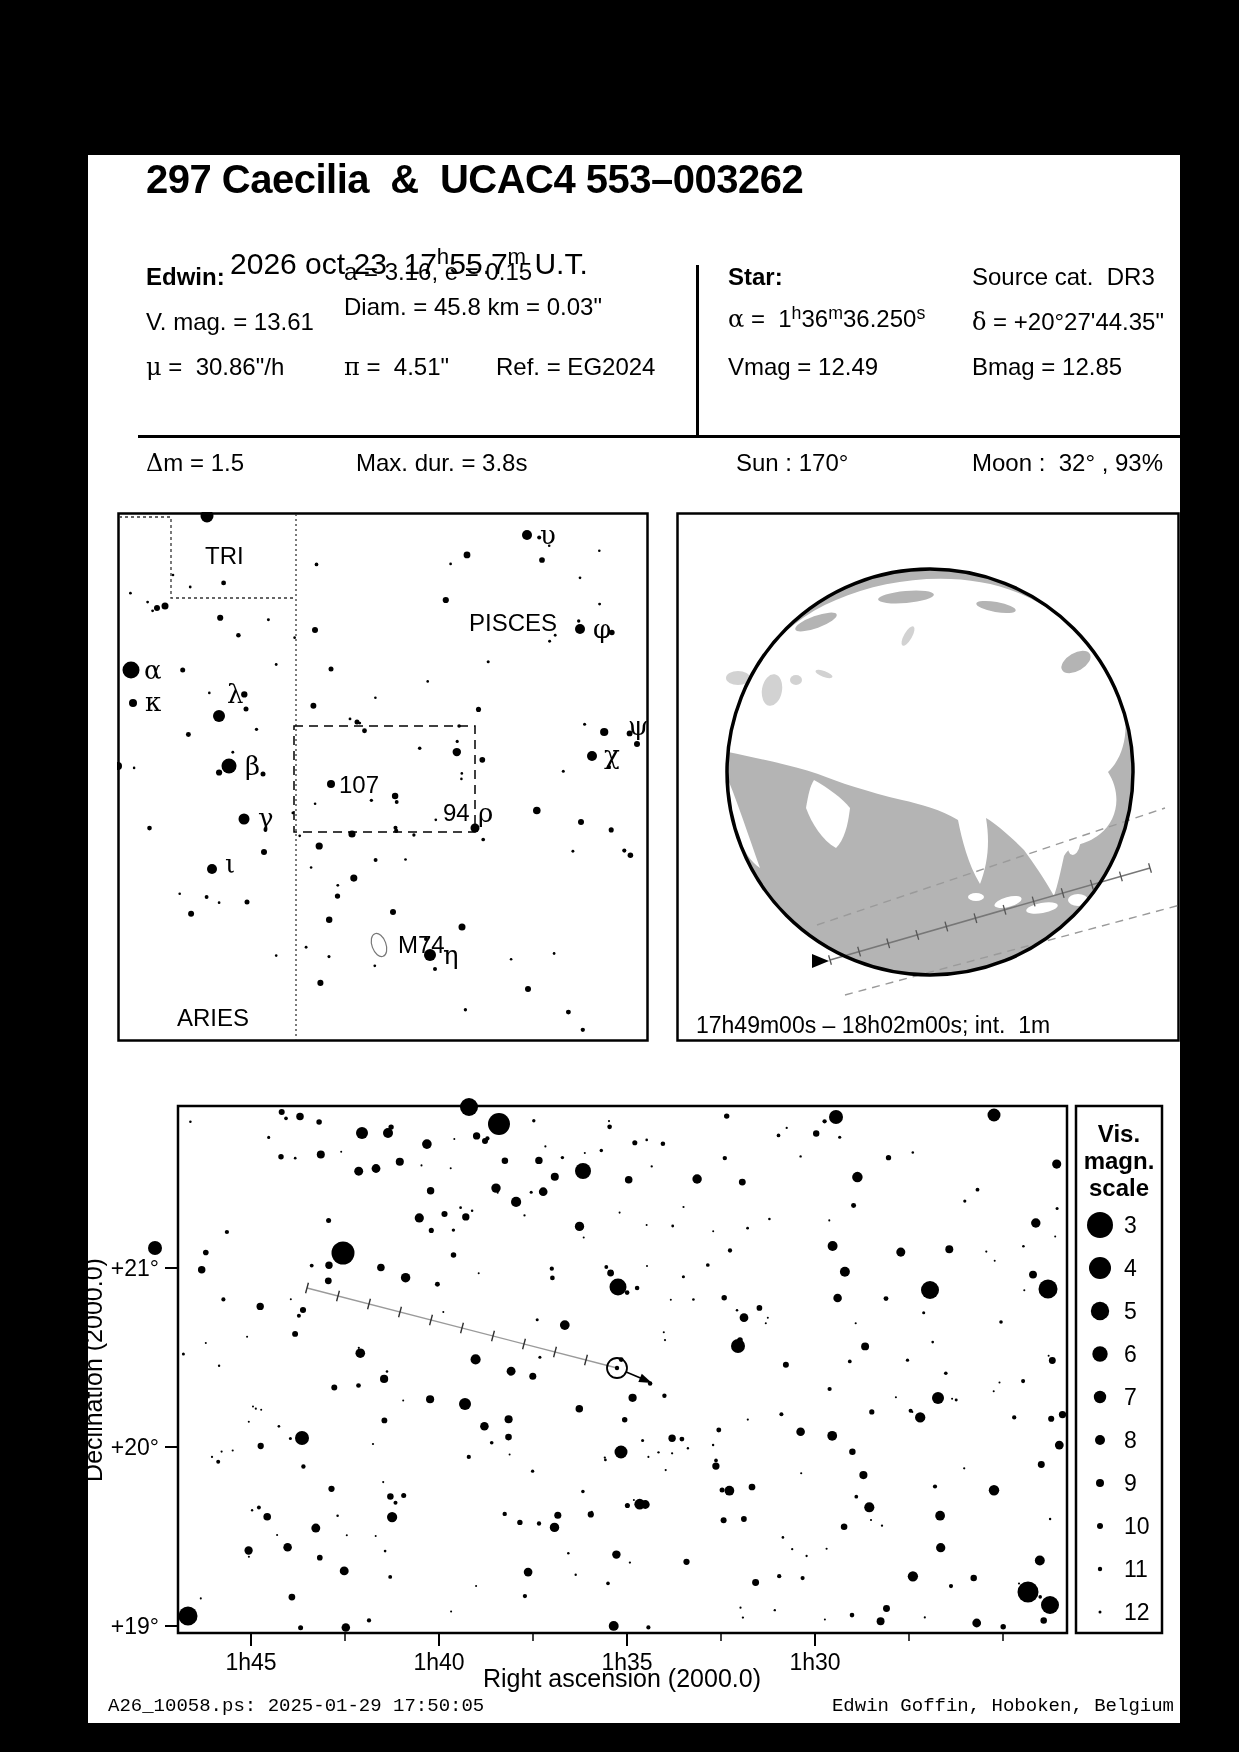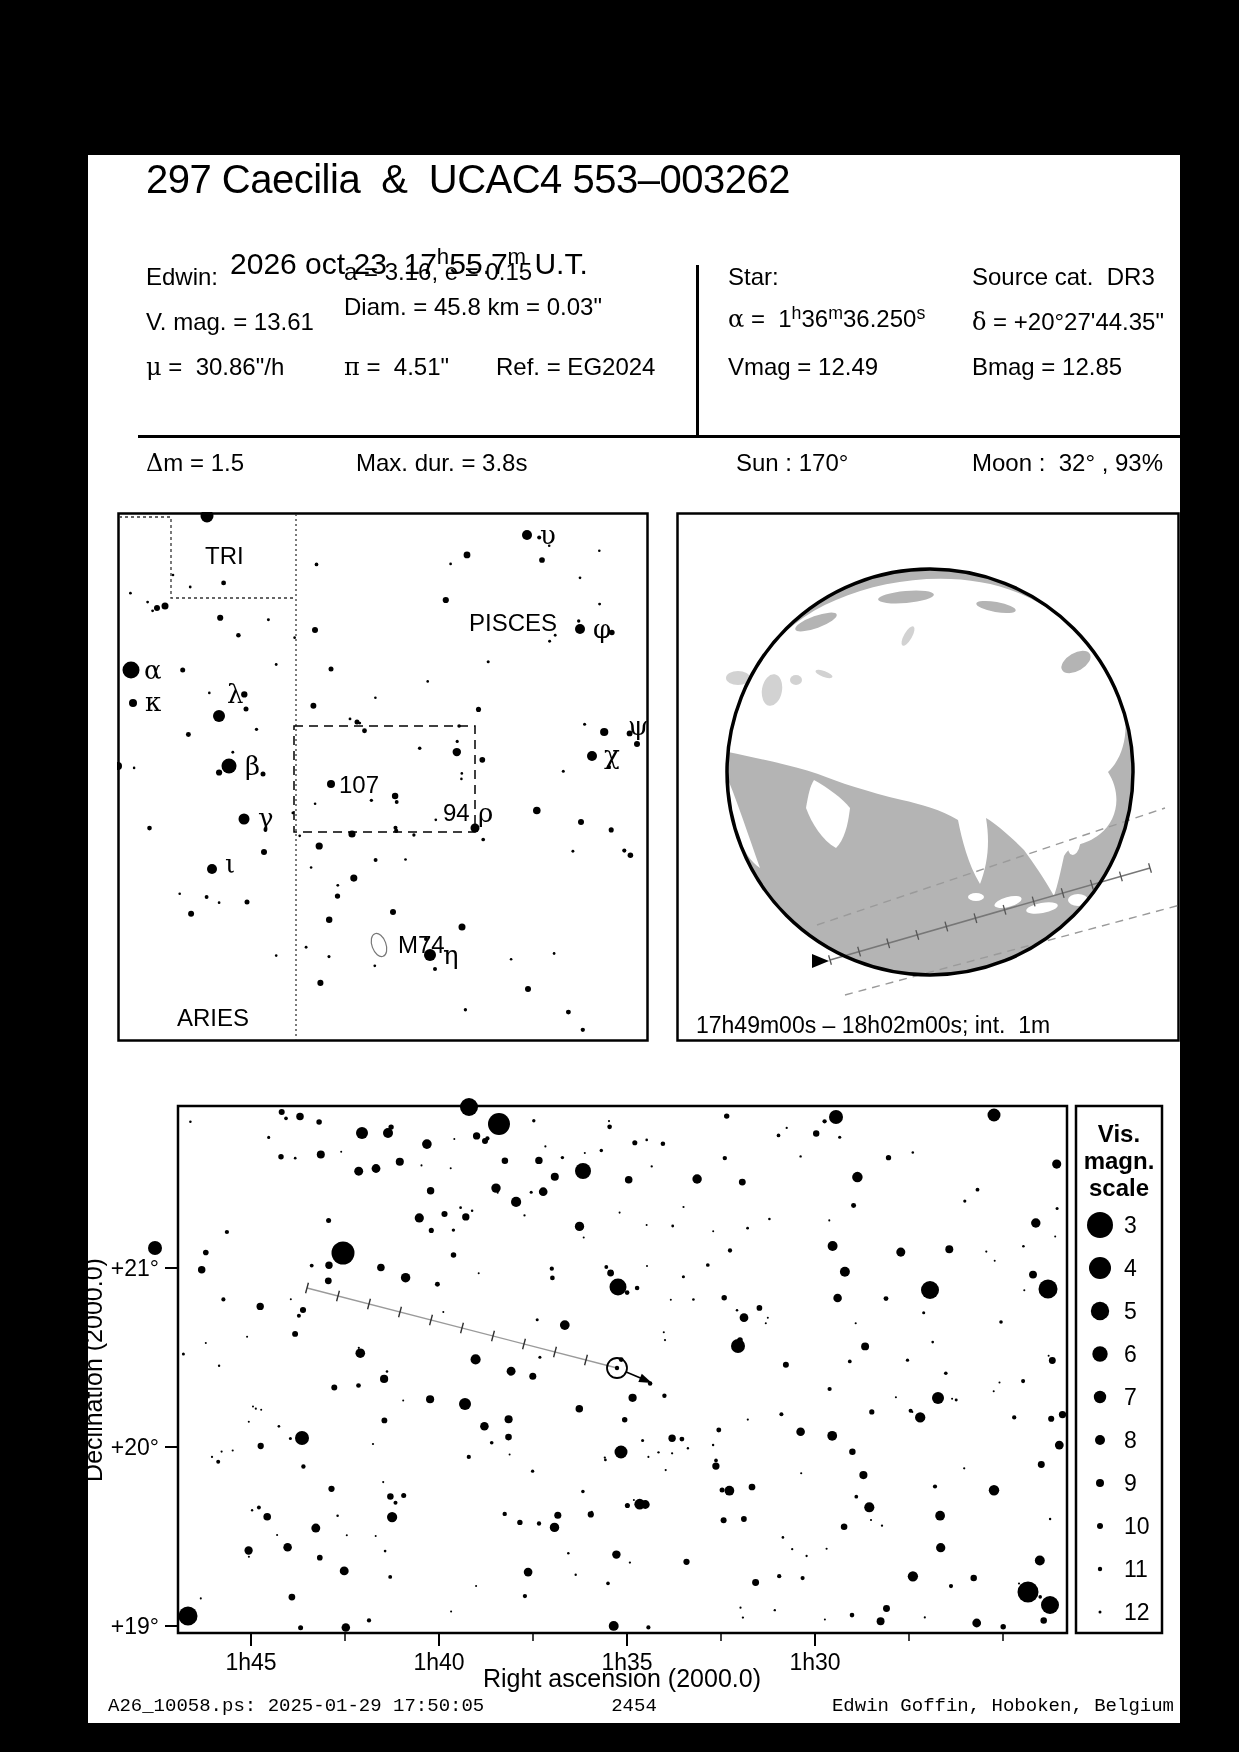--- a/index.html
+++ b/index.html
@@ -1,20 +1,20 @@
 <!DOCTYPE html>
 <html><head>
 <meta charset="utf-8">
 <style>
   html,body{margin:0;padding:0;background:#000;}
   .page{position:relative;width:1239px;height:1752px;background:#000;
         font-family:"Liberation Sans",sans-serif;color:#000;overflow:hidden;}
   .sheet{position:absolute;left:88px;top:155px;width:1092px;height:1568px;background:#fff;}
   .abs{position:absolute;white-space:pre;}
-  .b{font-weight:normal;text-align:center;}
+  .b{font-weight:bold;text-align:center;}
   .t24{font-size:24px;}
   .greek{font-family:"DejaVu Serif",serif;}
   .sup{font-size:74%;position:relative;top:-0.45em;}
   .mono{font-family:"Liberation Mono","DejaVu Sans Mono",monospace;font-size:19px;}
   .rule{position:absolute;background:#000;}
   svg text{white-space:pre;}
   svg .sans{font-family:"Liberation Sans",sans-serif;}
   svg .greek{font-family:"DejaVu Serif",serif;}
 </style>
 </head>
@@ -646,16 +646,15 @@
           <circle cx="1012" cy="473" r="2.2" fill="#000"></circle>
           <text x="1036" y="481" font-size="23" class="sans">11</text>
           <circle cx="1012" cy="516" r="1.5" fill="#000"></circle>
           <text x="1036" y="524" font-size="23" class="sans">12</text>
         </g>
       <text transform="translate(14,274) rotate(-90)" text-anchor="middle" class="sans" font-size="25">Declination (2000.0)</text>
       <text x="534" y="591" text-anchor="middle" class="sans" font-size="25">Right ascension (2000.0)</text>
     </svg>
 
     <div class="abs mono" style="left:20px;top:1540px;">A26_10058.ps: 2025-01-29 17:50:05</div>
-    <div class="abs mono" style="left:0;top:1540px;width:1092px;text-align:center;">2454</div>
     <div class="abs mono" style="right:6px;top:1540px;">Edwin Goffin, Hoboken, Belgium</div>
   </div>
 </div>
 
 </body></html>

